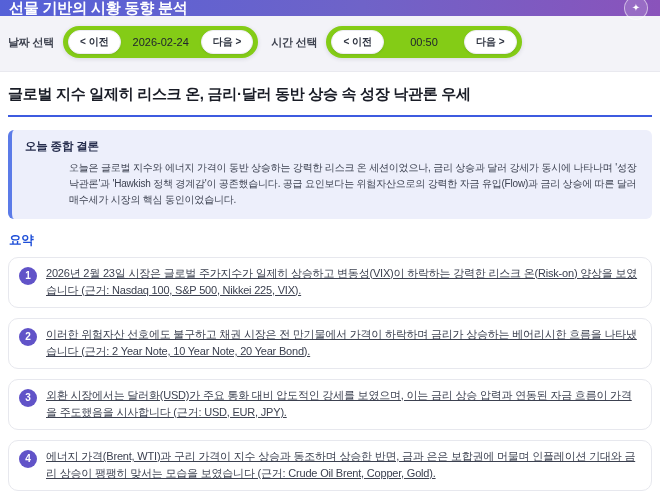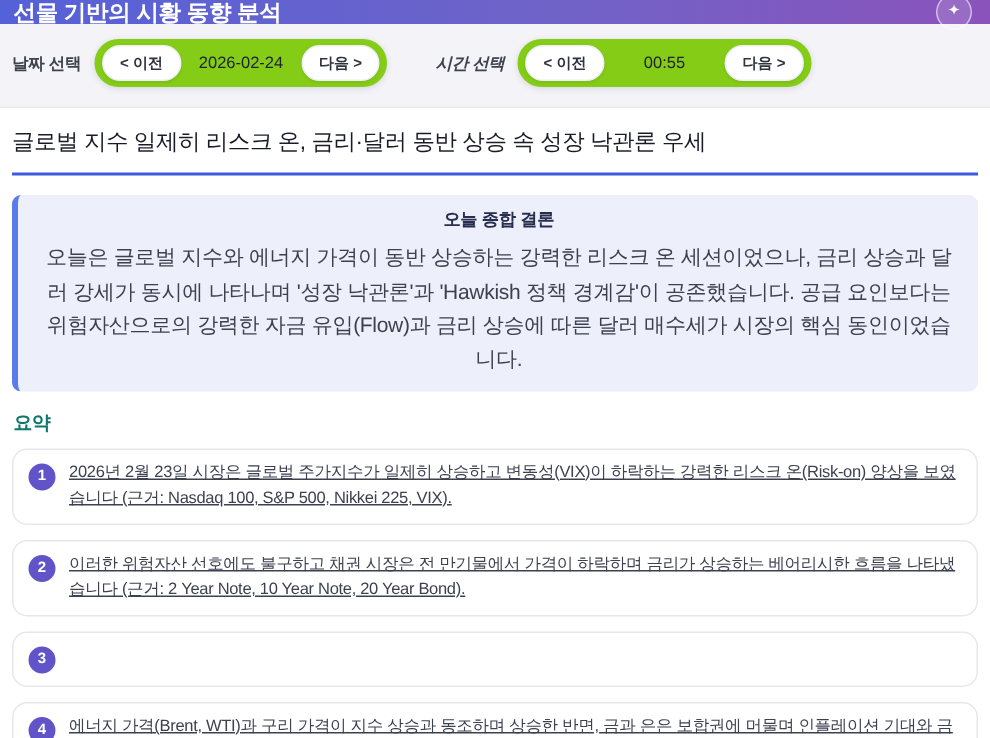--- a/index.html
+++ b/index.html
@@ -80,61 +80,61 @@
     cursor: pointer;
     white-space: nowrap;
   }
   .pillval {
     font-size: 11px;
     font-weight: 400;
     color: #20242e;
     min-width: 72px;
     text-align: center;
   }
-  .toolbar .lbl.time { margin-left: 23px; font-style: italic; }
+  .toolbar .lbl.time { margin-left: 4px; }
 
   
   main { background: #ffffff; padding: 9px 8px 0 8px; }
 
   .report-title {
     font-size: 15px;
-    font-weight: 400;
+    font-weight: 700;
     color: #191c26;
     letter-spacing: -0.3px;
     padding: 4px 0 11px 0;
     border-bottom: 2px solid #3d5be0;
     margin-bottom: 13px;
   }
 
   .conclusion {
     background: #edeffb;
     border-left: 4px solid #5b7be8;
     border-radius: 6px;
     padding: 9px 12px 10px 13px;
     margin-bottom: 13px;
-    text-align: center;
   }
   .conclusion h3 {
     font-size: 11.5px;
     font-weight: 800;
     color: #272e4e;
     margin-bottom: 6px;
     letter-spacing: -0.2px;
   }
   .conclusion p {
-    font-size: 14px;
+    font-size: 10px;
     line-height: 1.62;
     color: #3c4150;
     letter-spacing: -0.2px;
+    margin-left: 44px;
   }
 
   .summary-heading {
     font-size: 12.5px;
     font-weight: 800;
-    color: #0f766e;
+    color: #1d4ed8;
     margin: 2px 0 8px 1px;
     letter-spacing: -0.2px;
   }
 
   .card {
     background: #ffffff;
     border: 1px solid #e7e8ee;
     border-radius: 10px;
     padding: 7px 12px 8px 10px;
     margin-bottom: 10px;
@@ -177,21 +177,21 @@
 <div class="toolbar">
   <span class="lbl">날짜 선택</span>
   <div class="pillgroup">
     <button class="pillbtn">&lt; 이전</button>
     <span class="pillval">2026-02-24</span>
     <button class="pillbtn">다음 &gt;</button>
   </div>
   <span class="lbl time">시간 선택</span>
   <div class="pillgroup">
     <button class="pillbtn">&lt; 이전</button>
-    <span class="pillval">00:55</span>
+    <span class="pillval">00:50</span>
     <button class="pillbtn">다음 &gt;</button>
   </div>
 </div>
 
 <main>
   <h2 class="report-title">글로벌 지수 일제히 리스크 온, 금리·달러 동반 상승 속 성장 낙관론 우세</h2>
 
   <section class="conclusion">
     <h3>오늘 종합 결론</h3>
     <p>오늘은 글로벌 지수와 에너지 가격이 동반 상승하는 강력한 리스크 온 세션이었으나, 금리 상승과 달러 강세가 동시에 나타나며 '성장 낙관론'과 'Hawkish 정책 경계감'이 공존했습니다. 공급 요인보다는 위험자산으로의 강력한 자금 유입(Flow)과 금리 상승에 따른 달러 매수세가 시장의 핵심 동인이었습니다.</p>
@@ -202,19 +202,20 @@
   <div class="card">
     <span class="badge">1</span>
     <p>2026년 2월 23일 시장은 글로벌 주가지수가 일제히 상승하고 변동성(VIX)이 하락하는 강력한 리스크 온(Risk-on) 양상을 보였습니다 (근거: Nasdaq 100, S&amp;P 500, Nikkei 225, VIX).</p>
   </div>
   <div class="card">
     <span class="badge">2</span>
     <p>이러한 위험자산 선호에도 불구하고 채권 시장은 전 만기물에서 가격이 하락하며 금리가 상승하는 베어리시한 흐름을 나타냈습니다 (근거: 2 Year Note, 10 Year Note, 20 Year Bond).</p>
   </div>
   <div class="card">
     <span class="badge">3</span>
+    <p>외환 시장에서는 달러화(USD)가 주요 통화 대비 압도적인 강세를 보였으며, 이는 금리 상승 압력과 연동된 자금 흐름이 가격을 주도했음을 시사합니다 (근거: USD, EUR, JPY).</p>
   </div>
   <div class="card">
     <span class="badge">4</span>
     <p>에너지 가격(Brent, WTI)과 구리 가격이 지수 상승과 동조하며 상승한 반면, 금과 은은 보합권에 머물며 인플레이션 기대와 금리 상승이 팽팽히 맞서는 모습을 보였습니다 (근거: Crude Oil Brent, Copper, Gold).</p>
   </div>
 
 </main>
 
 </body></html>

